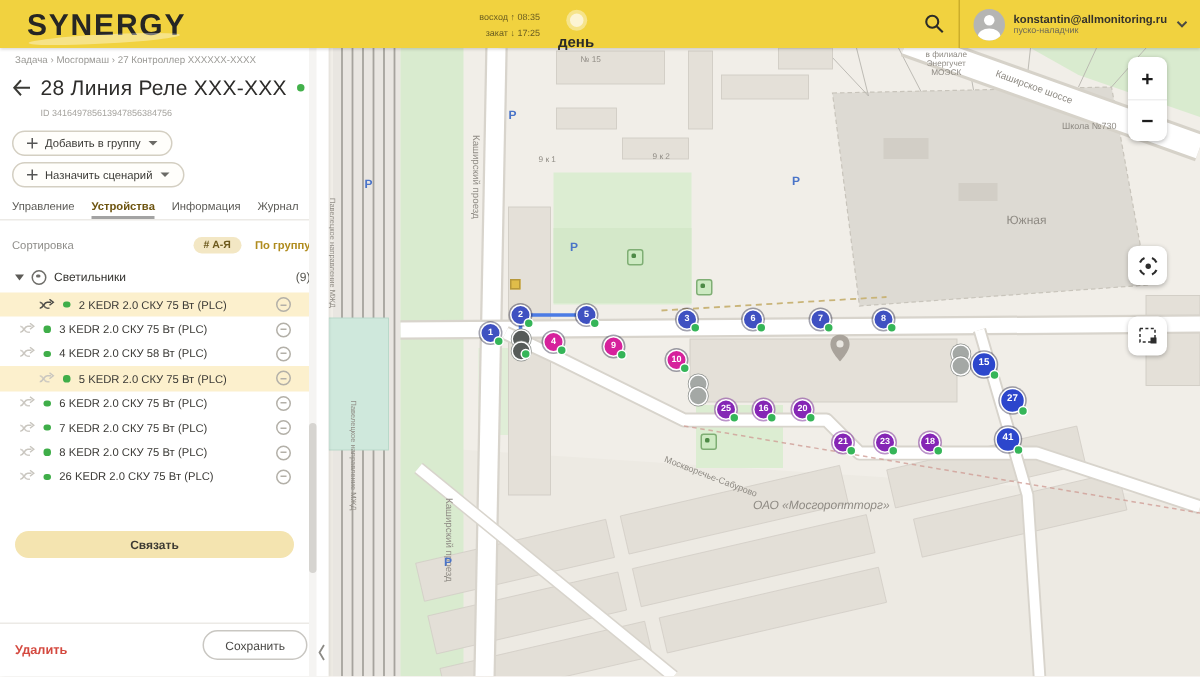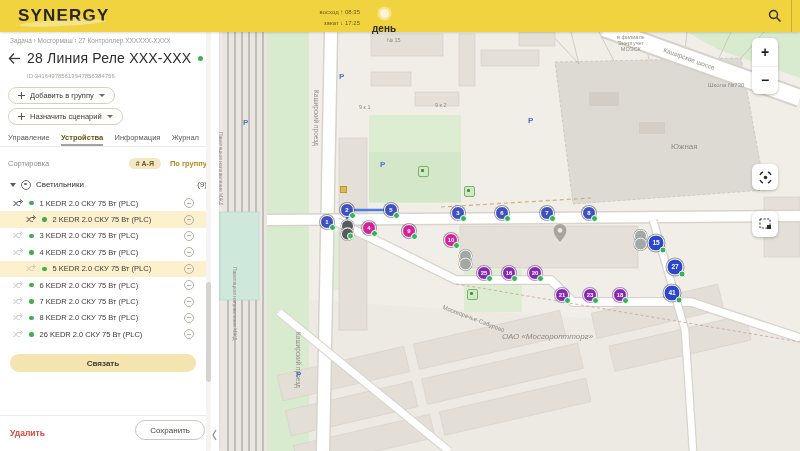--- a/index.html
+++ b/index.html
@@ -3,21 +3,21 @@
 <meta charset="utf-8">
 <style>
   html,body{margin:0;padding:0;}
   body{width:800px;height:451px;overflow:hidden;position:relative;background:#fff;
        font-family:"Liberation Sans",sans-serif;-webkit-font-smoothing:antialiased;}
   .app{position:absolute;inset:0;}
 
   
   header{position:absolute;top:0;left:0;right:0;height:32px;background:#f1d23f;z-index:40;
          box-shadow:0 1px 2px rgba(0,0,0,.15);}
-  .logo{position:absolute;left:18px;top:6px;font-size:17px;font-weight:800;letter-spacing:1.2px;color:#262624;}
+  .logo{position:absolute;left:18px;top:6px;font-size:20px;font-weight:800;letter-spacing:1.2px;color:#262624;}
   .logo::after{content:"";position:absolute;left:1px;right:4px;bottom:0;height:6px;
                background:rgba(255,255,255,.38);border-radius:50%;transform:rotate(-3deg);}
   .suntimes{position:absolute;left:300px;top:7px;width:60px;text-align:right;font-size:6px;
             color:#6a5d20;line-height:1.75;}
   .daymode{position:absolute;left:372px;top:9px;display:flex;align-items:center;gap:5px;flex-direction:column;}
   .sun-icon{width:9px;height:9px;border-radius:50%;background:#fcf4d4;
             box-shadow:0 0 0 2.5px rgba(255,255,255,.4);}
   .daymode-label{font-size:10px;font-weight:700;color:#2b2b28;}
   .hdr-right{position:absolute;right:8px;top:0;height:32px;display:flex;align-items:center;gap:9px;}
   .search-btn{width:14px;height:14px;cursor:pointer;}
@@ -135,20 +135,30 @@
     <div class="daymode">
       <span class="sun-icon"></span>
       <span class="daymode-label">день</span>
     </div>
     <div class="hdr-right">
       <svg class="search-btn" viewBox="0 0 14 14">
         <circle cx="5.5" cy="5.5" r="4" fill="none" stroke="#2c2c28" stroke-width="1.4"></circle>
         <line x1="8.6" y1="8.6" x2="12.5" y2="12.5" stroke="#2c2c28" stroke-width="1.4"></line>
       </svg>
       <div class="hdr-divider"></div>
+      <div class="user">
+        <div class="avatar"></div>
+        <div>
+          <div class="user-email">konstantin@allmonitoring.ru</div>
+          <div class="user-role">пуско-наладчик</div>
+        </div>
+        <svg width="8" height="6" viewBox="0 0 8 6">
+          <polyline points="1,1.5 4,4.5 7,1.5" fill="none" stroke="#4a4a44" stroke-width="1.3"></polyline>
+        </svg>
+      </div>
     </div>
   </header>
 
   <aside>
     <div class="crumb">Задача › Мосгормаш › 27 Контроллер XXXXXX-XXXX</div>
     <div class="title-row">
       <svg class="back-btn" viewBox="0 0 13 13">
         <line x1="1.5" y1="6.5" x2="12" y2="6.5" stroke="#3a3a36" stroke-width="1.3"></line>
         <polyline points="6,1.5 1.5,6.5 6,11.5" fill="none" stroke="#3a3a36" stroke-width="1.3"></polyline>
       </svg>
@@ -182,32 +192,20 @@
     </div>
 
     <div class="group-row">
       <span class="tri-down"></span>
       <span class="target-ic"></span>
       <span class="group-name">Светильники</span>
       <span class="group-count">(9)</span>
     </div>
 
     <div class="device-list">
-        <div class="dev-row">
-          <span class="link-icon">
-            <svg width="11" height="9" viewBox="0 0 11 9">
-              <path d="M0.5,6.5 C3,6.5 3,2.5 5.5,2.5 L8,2.5" fill="none" stroke="currentColor" stroke-width="1"></path>
-              <path d="M7,0.5 L9.5,2.5 L7,4.5" fill="none" stroke="currentColor" stroke-width="1"></path>
-              <path d="M0.5,2.5 C3,2.5 3,6.5 5.5,6.5 L7,6.5" fill="none" stroke="currentColor" stroke-width="1" opacity="0.85"></path>
-            </svg>
-          </span>
-          <span class="status-dot"></span>
-          <span class="dev-label">1 KEDR 2.0 СКУ 75 Вт (PLC)</span>
-          <span class="row-action"></span>
-        </div>
         <div class="dev-row hl">
           <span class="link-icon">
             <svg width="11" height="9" viewBox="0 0 11 9">
               <path d="M0.5,6.5 C3,6.5 3,2.5 5.5,2.5 L8,2.5" fill="none" stroke="currentColor" stroke-width="1"></path>
               <path d="M7,0.5 L9.5,2.5 L7,4.5" fill="none" stroke="currentColor" stroke-width="1"></path>
               <path d="M0.5,2.5 C3,2.5 3,6.5 5.5,6.5 L7,6.5" fill="none" stroke="currentColor" stroke-width="1" opacity="0.85"></path>
             </svg>
           </span>
           <span class="status-dot"></span>
           <span class="dev-label">2 KEDR 2.0 СКУ 75 Вт (PLC)</span>
@@ -227,21 +225,21 @@
         </div>
         <div class="dev-row">
           <span class="link-icon dim">
             <svg width="11" height="9" viewBox="0 0 11 9">
               <path d="M0.5,6.5 C3,6.5 3,2.5 5.5,2.5 L8,2.5" fill="none" stroke="currentColor" stroke-width="1"></path>
               <path d="M7,0.5 L9.5,2.5 L7,4.5" fill="none" stroke="currentColor" stroke-width="1"></path>
               <path d="M0.5,2.5 C3,2.5 3,6.5 5.5,6.5 L7,6.5" fill="none" stroke="currentColor" stroke-width="1" opacity="0.85"></path>
             </svg>
           </span>
           <span class="status-dot"></span>
-          <span class="dev-label">4 KEDR 2.0 СКУ 75 Вт (PLC)</span>
+          <span class="dev-label">4 KEDR 2.0 СКУ 58 Вт (PLC)</span>
           <span class="row-action"></span>
         </div>
         <div class="dev-row hl">
           <span class="link-icon dim">
             <svg width="11" height="9" viewBox="0 0 11 9">
               <path d="M0.5,6.5 C3,6.5 3,2.5 5.5,2.5 L8,2.5" fill="none" stroke="currentColor" stroke-width="1"></path>
               <path d="M7,0.5 L9.5,2.5 L7,4.5" fill="none" stroke="currentColor" stroke-width="1"></path>
               <path d="M0.5,2.5 C3,2.5 3,6.5 5.5,6.5 L7,6.5" fill="none" stroke="currentColor" stroke-width="1" opacity="0.85"></path>
             </svg>
           </span>

